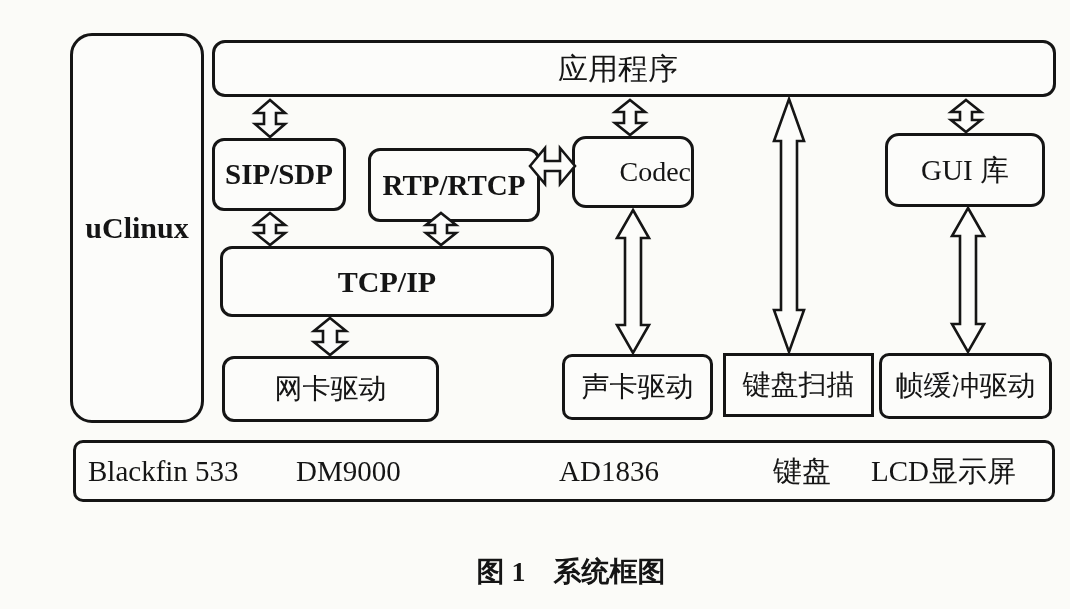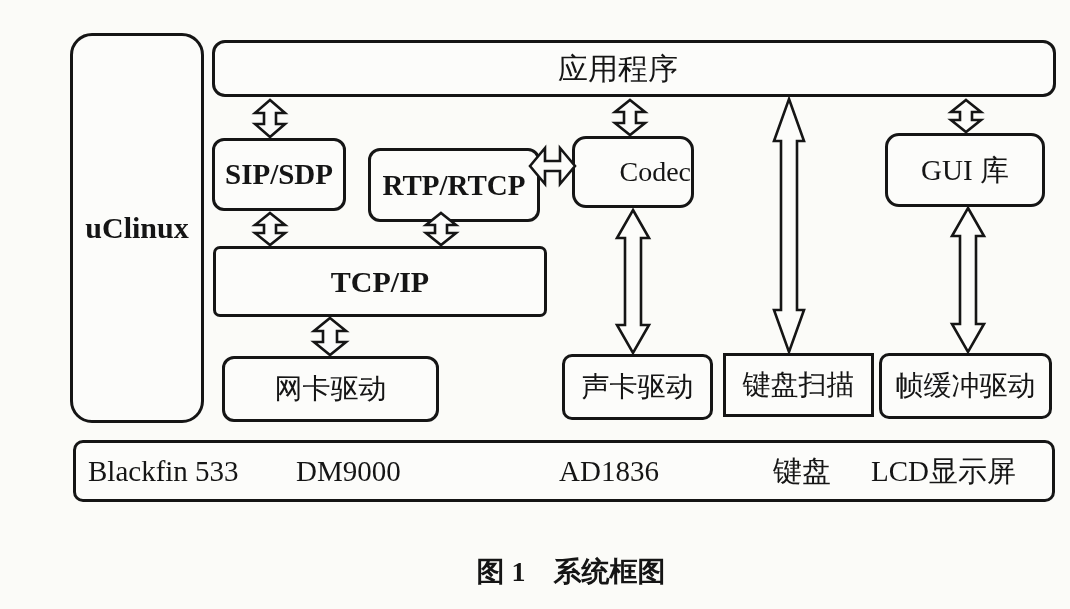--- a/index.html
+++ b/index.html
@@ -23,21 +23,21 @@
     white-space:nowrap;
   }
   .b{font-weight:bold;}
   .os-box{left:70px;top:33px;width:134px;height:390px;border-radius:22px;font-size:30px;font-weight:bold;}
   .app-bar{left:212px;top:40px;width:844px;height:57px;border-radius:13px;font-size:30px;}
   .app-bar .lbl{transform:translateX(-16px);}
   .box-sip{left:212px;top:138px;width:134px;height:73px;font-size:29px;}
   .box-rtp{left:368px;top:136px;width:172px;height:74px;font-size:29px;margin-top:12px;}
   .box-codec{left:572px;top:136px;width:122px;height:72px;border-radius:14px;justify-content:flex-end;}
   .box-gui{left:885px;top:133px;width:160px;height:74px;border-radius:14px;font-size:29px;font-family:Liberation Serif, serif;}
-  .box-tcp{left:213px;top:246px;width:334px;height:71px;font-size:30px;border-radius:7px;}
+  .box-tcp{left:220px;top:246px;width:334px;height:71px;font-size:30px;}
   .box-nic{left:222px;top:356px;width:217px;height:66px;}
   .box-snd{left:562px;top:354px;width:151px;height:66px;border-radius:10px;}
   .box-kbd{left:723px;top:353px;width:151px;height:64px;border-radius:0;}
   .box-fb{left:879px;top:353px;width:173px;height:66px;border-radius:10px;}
   .hw-bar{left:73px;top:440px;width:982px;height:62px;border-radius:10px;display:block;padding-left:42px;}
   .hw-item{
     position:absolute;top:50%;transform:translateY(-50%);
     font-size:29px;white-space:nowrap;line-height:1;
   }
   .arrow-layer{position:absolute;left:0;top:0;width:1070px;height:540px;}

